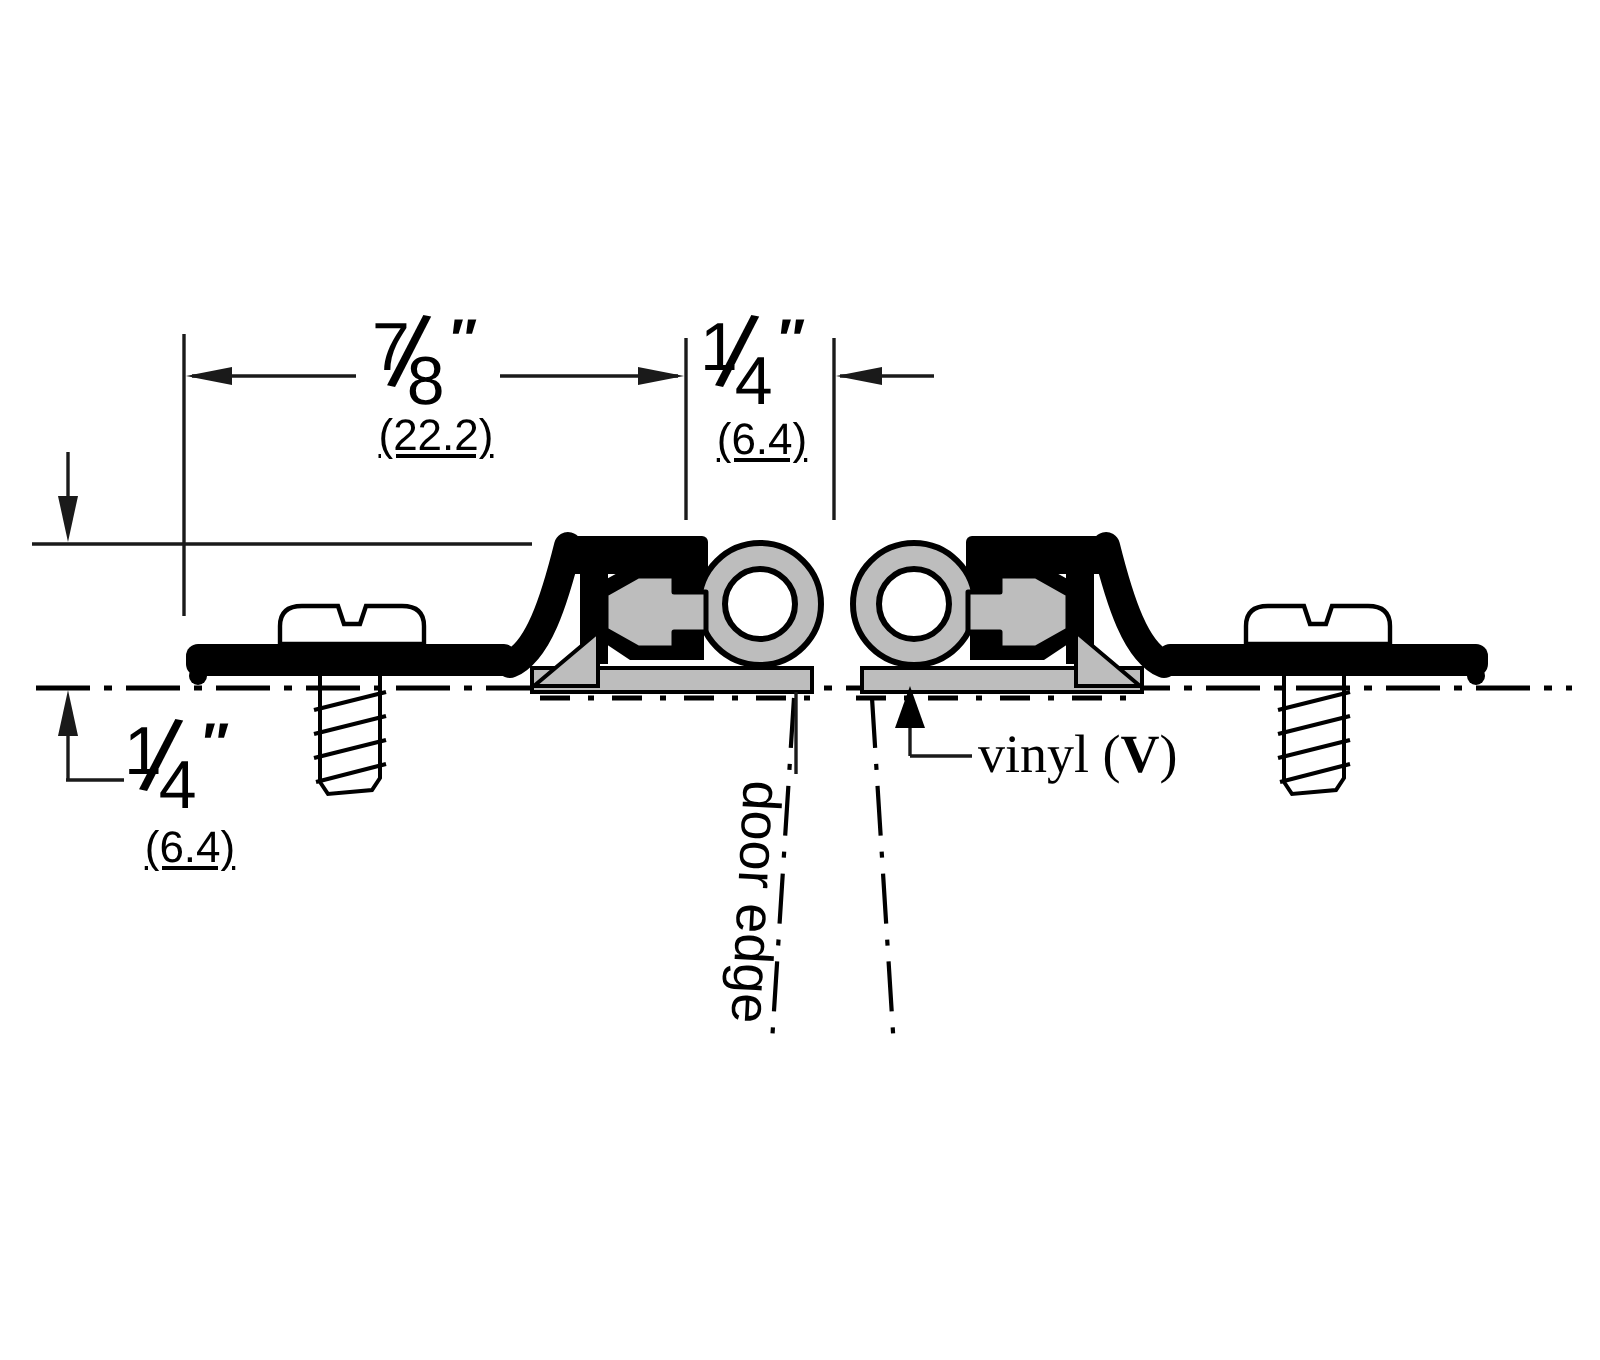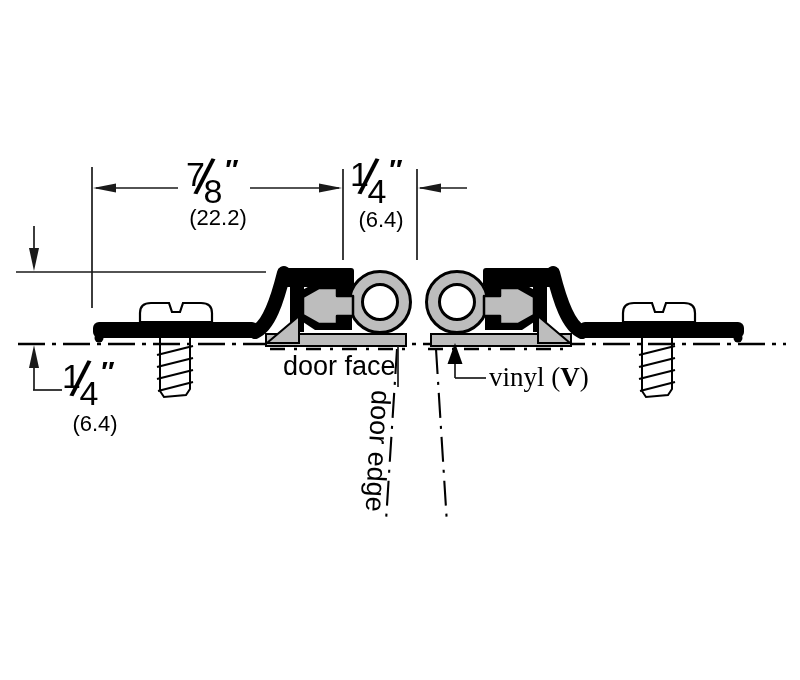--- a/index.html
+++ b/index.html
@@ -11,21 +11,21 @@
   html,body{margin:0;padding:0;}
   body{background:#fff;}
   .canvas{
     position:relative;width:800px;height:680px;
     background:var(--background);overflow:hidden;
     font-family:"Liberation Sans",sans-serif;color:#000;
   }
   .canvas svg{position:absolute;left:0;top:0;}
   .lbl{position:absolute;line-height:1;white-space:nowrap;color:#000;}
   .lbl-26{font-size:27px;}
-  .metric{font-size:22px;text-align:center;}
+  .metric{font-size:22px;text-align:center;text-decoration:underline;}
   .frac{position:absolute;display:flex;align-items:flex-start;line-height:1;}
   .frac .num{font-size:34px;line-height:1;}
   .frac .sl{font-size:52px;line-height:.78;transform:rotate(12deg);margin:0 -8px;font-weight:400;}
   .frac .den{font-size:34px;line-height:1;margin-top:17px;}
   .frac .unit{font-size:28px;font-weight:bold;margin-left:3px;letter-spacing:-2px;margin-top:-1px;}
   .rot{transform:rotate(93deg);transform-origin:0 0;}
   .b{font-weight:bold;}
 </style>
 </head>
 <body>
@@ -140,19 +140,18 @@
   <div class="lbl metric" style="left:352px;top:209px;width:58px;">(6.4)</div>
 
   <div class="frac" style="left:62px;top:359px;">
     <span class="num">1</span>
       <span class="sl">/</span>
       <span class="den">4</span>
       <span class="unit">″</span>
   </div>
   <div class="lbl metric" style="left:66px;top:413px;width:58px;">(6.4)</div>
 
-  <div class="lbl lbl-26" style="left:283px;top:353px;">door face</div>
 
   <div class="lbl lbl-26" style="left:489px;top:364px;font-family:Liberation Serif, serif;"><span>vinyl (</span><span class="b">V</span><span>)</span></div>
 
   <div class="lbl lbl-26 rot" style="left:394px;top:391px;">door edge</div>
 
 </div>
 
 </body></html>

